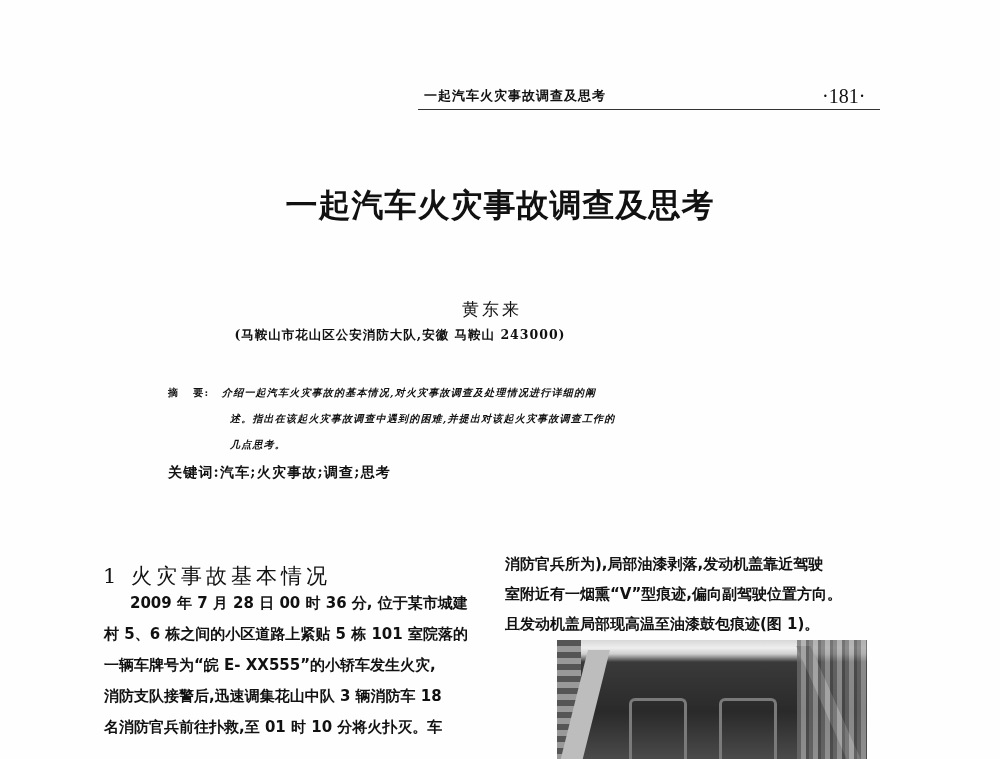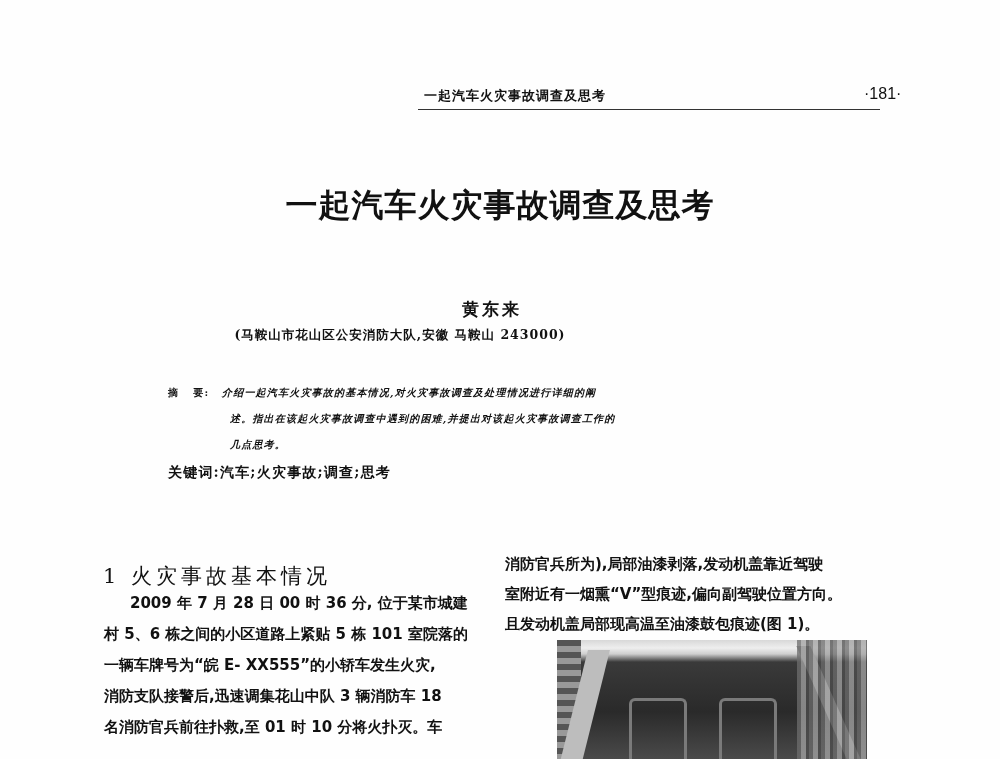--- a/index.html
+++ b/index.html
@@ -7,33 +7,33 @@
       width: 1000px; height: 759px; overflow: hidden;
       background: #fefefe; color: #111;
       font-family: "DejaVu Serif", "Liberation Serif", serif;
       position: relative;
     }
     .running-header {
       position: absolute; left: 418px; top: 85px; width: 540px; height: 24px;
       font-size: 13px; font-weight: bold;
     }
     .running-header .rh-title { position: absolute; left: 6px; top: 2px; letter-spacing: 1px; }
-    .running-header .rh-page { position: absolute; left: 404px; top: 0px; font-size: 16px; font-weight: normal; font-family: Liberation Sans, sans-serif; margin-left: 42px; }
+    .running-header .rh-page { position: absolute; left: 404px; top: 0px; font-size: 20px; font-weight: normal; font-family: Liberation Serif, serif; }
     .running-header .rh-rule {
       position: absolute; left: 0; top: 24px; width: 462px; height: 0;
       border-top: 1.5px solid #333;
     }
     .title {
       position: absolute; left: 0; width: 1000px; top: 184px; text-align: center;
       font-family: "DejaVu Sans", "Liberation Sans", sans-serif;
       font-weight: bold; font-size: 32px; letter-spacing: 1px;
     }
     .author {
       position: absolute; left: 0; width: 984px; top: 298px; text-align: center;
-      font-weight: bold; font-size: 17px; letter-spacing: 3px;
+      font-weight: normal; font-size: 17px; letter-spacing: 3px;
     }
     .affiliation {
       position: absolute; left: 0; width: 800px; top: 327px; text-align: center;
       font-weight: bold; font-size: 12.5px; letter-spacing: 1px;
     }
     .abstract {
       position: absolute; left: 168px; top: 380px; width: 680px;
       font-weight: bold; font-size: 10px; line-height: 26px; letter-spacing: 1.2px;
     }
     .abstract .label { position: absolute; left: 0; top: 0; width: 60px; }

